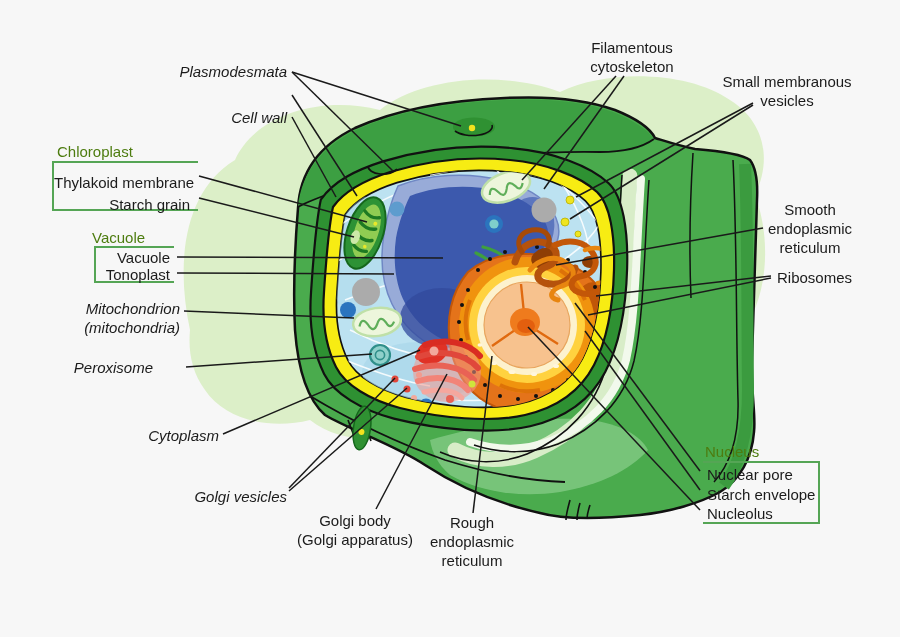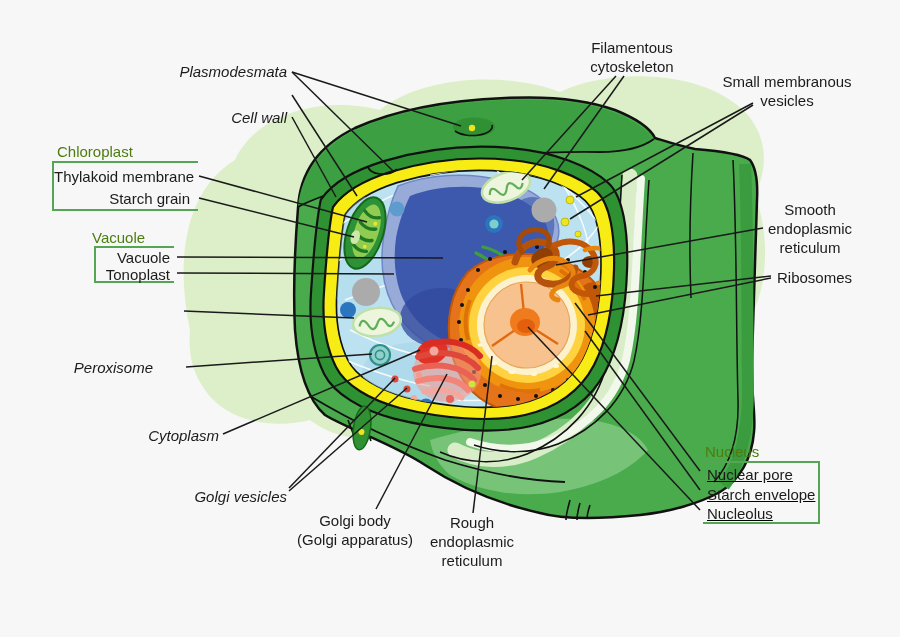--- a/index.html
+++ b/index.html
@@ -5,24 +5,24 @@
   html,body{margin:0;padding:0;background:#F7F7F7;}
   .stage{position:relative;width:900px;height:637px;overflow:hidden;background:#F7F7F7;
          font-family:"Liberation Sans",sans-serif;}
   .stage svg{position:absolute;left:0;top:0;}
   .lbl{position:absolute;font-size:15px;line-height:19px;color:#1b1b1b;white-space:pre-line;}
   .ra{text-align:right;font-style:italic;}
   .ctr{text-align:center;}
   .heading{position:absolute;font-size:15px;line-height:17px;color:#4d7c0f;white-space:nowrap;}
   .gbox{position:absolute;border:2px solid #55A555;box-sizing:border-box;}
   .open-right{border-right:none;}
-  .open-left{border-left:none;text-decoration:underline;}
+  .open-left{border-left:none;}
   .gbox .item{font-size:15px;color:#1b1b1b;white-space:nowrap;}
   .box-chloro .item{line-height:22px;text-align:right;padding-right:8px;}
-  .box-chloro{padding-top:3px;}
+  .box-chloro{padding-top:9px;}
   .box-vacuole .item{line-height:17px;text-align:right;padding-right:4px;}
   .box-vacuole{padding-top:1px;}
   .box-nucleus .item{line-height:19.5px;text-align:left;padding-left:4px;}
   .box-nucleus{padding-top:2px;}
 </style>
 </head>
 <body>
 
 <div class="stage">
 
@@ -248,20 +248,22 @@
     <line x1="771" y1="276" x2="596" y2="296"></line>
     <line x1="771" y1="278" x2="588" y2="315"></line>
     <line x1="700" y1="471" x2="575" y2="303"></line>
     <line x1="700" y1="490" x2="585" y2="331"></line>
     <line x1="700" y1="510" x2="528" y2="327"></line>
   </g>
 </svg>
 
 <div class="lbl ra" style="right:613px;top:62px">Plasmodesmata</div>
 <div class="lbl ra" style="right:613px;top:108px">Cell wall</div>
+<div class="lbl ra" style="right:720px;top:299px">Mitochondrion
+(mitochondria)</div>
 <div class="lbl ra" style="right:747px;top:358px">Peroxisome</div>
 <div class="lbl ra" style="right:681px;top:426px">Cytoplasm</div>
 <div class="lbl ra" style="right:613px;top:487px">Golgi vesicles</div>
 <div class="lbl ctr" style="left:270px;width:170px;top:511px">Golgi body
 (Golgi apparatus)</div>
 <div class="lbl ctr" style="left:407px;width:130px;top:513px">Rough
 endoplasmic
 reticulum</div>
 <div class="lbl ctr" style="left:570px;width:124px;top:38px">Filamentous
 cytoskeleton</div>

